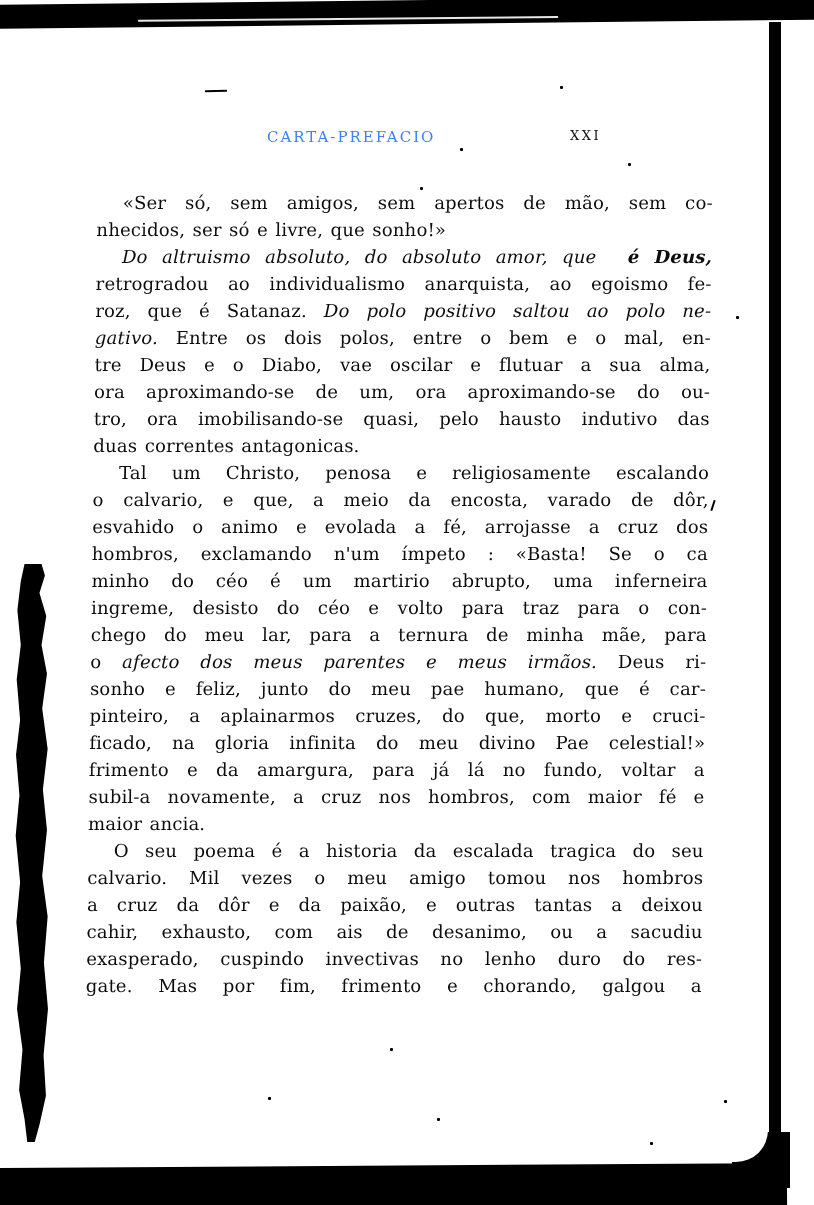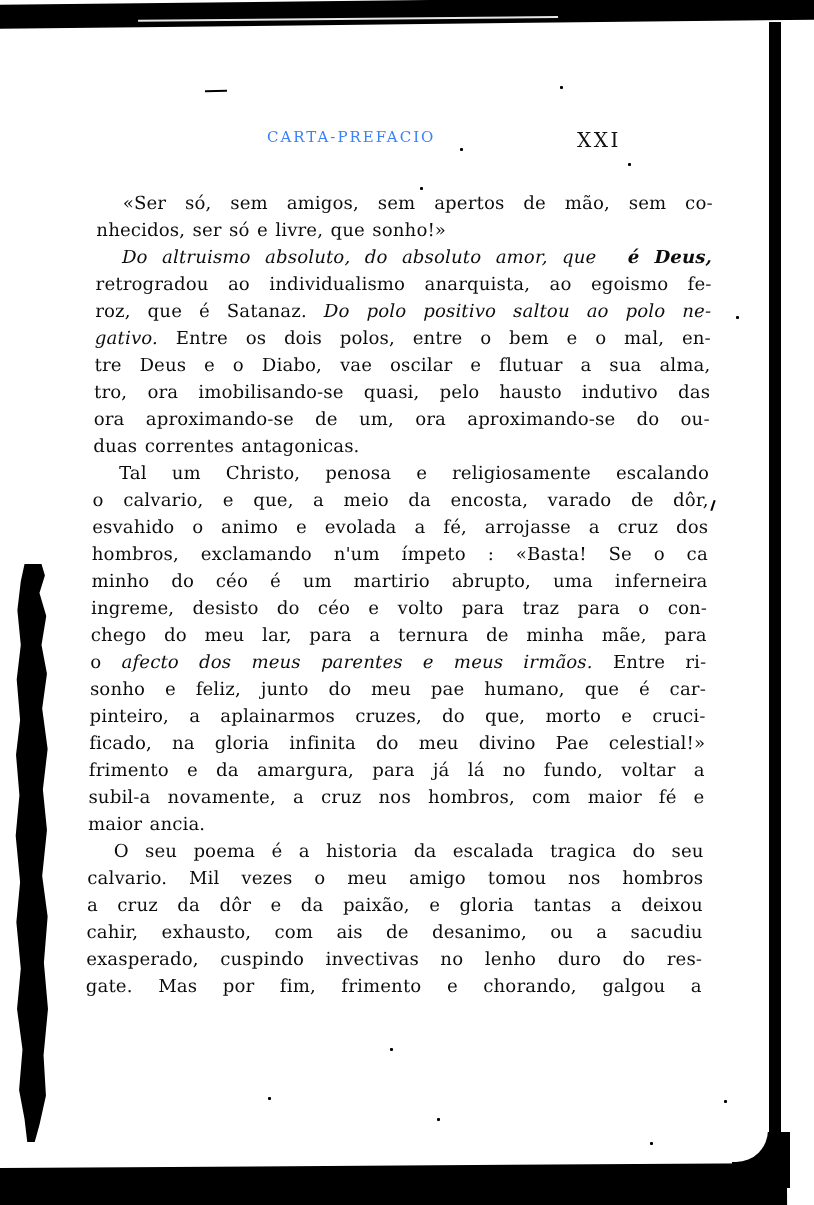--- a/index.html
+++ b/index.html
@@ -42,21 +42,21 @@
       15% 55%,2% 47%,13% 40%,3% 33%,15% 27%,5% 20%,17% 14%,7% 8%,17% 3%);
   }
 
   
   .running-title{
     position:absolute;left:267px;top:128px;
     font-size:15px;letter-spacing:2px;color:#3b82f6;
   }
   .folio{
     position:absolute;left:570px;top:128px;
-    font-size:20px;letter-spacing:2.5px;color:#111;margin-left:7px;
+    font-size:13px;letter-spacing:2.5px;color:#111;
   }
 
   
   .text-block{
     position:absolute;left:97px;top:189px;width:616px;
     transform:skewX(-0.8deg);transform-origin:top left;
     font-size:18px;line-height:27px;color:#0c0c0c;
     letter-spacing:.2px;word-spacing:1.5px;
   }
   .line{height:27px;text-align:justify;text-align-last:justify;}
@@ -79,40 +79,40 @@
   <div class="folio">XXI</div>
 
   <div class="text-block">
       <div class="line indent"><span>«Ser só, sem amigos, sem apertos de mão, sem co-</span></div>
       <div class="line last"><span>nhecidos, ser só e livre, que sonho!»</span></div>
       <div class="line indent"><span class="it">Do altruismo absoluto, do absoluto amor, que </span><span class="bi">é Deus,</span></div>
       <div class="line"><span>retrogradou ao individualismo anarquista, ao egoismo fe-</span></div>
       <div class="line"><span>roz, que é Satanaz. </span><span class="it">Do polo positivo saltou ao polo ne-</span></div>
       <div class="line"><span class="it">gativo.</span><span> Entre os dois polos, entre o bem e o mal, en-</span></div>
       <div class="line"><span>tre Deus e o Diabo, vae oscilar e flutuar a sua alma,</span></div>
+      <div class="line"><span>ora aproximando-se de um, ora aproximando-se do ou-</span></div>
       <div class="line"><span>tro, ora imobilisando-se quasi, pelo hausto indutivo das</span></div>
-      <div class="line"><span>ora aproximando-se de um, ora aproximando-se do ou-</span></div>
       <div class="line last"><span>duas correntes antagonicas.</span></div>
       <div class="line indent"><span>Tal um Christo, penosa e religiosamente escalando</span></div>
       <div class="line"><span>o calvario, e que, a meio da encosta, varado de dôr,</span></div>
       <div class="line"><span>esvahido o animo e evolada a fé, arrojasse a cruz dos</span></div>
       <div class="line"><span>hombros, exclamando n'um ímpeto : «Basta! Se o ca</span></div>
       <div class="line"><span>minho do céo é um martirio abrupto, uma inferneira</span></div>
       <div class="line"><span>ingreme, desisto do céo e volto para traz para o con-</span></div>
       <div class="line"><span>chego do meu lar, para a ternura de minha mãe, para</span></div>
-      <div class="line"><span>o </span><span class="it">afecto dos meus parentes e meus irmãos.</span><span> Entre ri-</span></div>
+      <div class="line"><span>o </span><span class="it">afecto dos meus parentes e meus irmãos.</span><span> Deus ri-</span></div>
       <div class="line"><span>sonho e feliz, junto do meu pae humano, que é car-</span></div>
       <div class="line"><span>pinteiro, a aplainarmos cruzes, do que, morto e cruci-</span></div>
       <div class="line"><span>ficado, na gloria infinita do meu divino Pae celestial!»</span></div>
       <div class="line"><span>frimento e da amargura, para já lá no fundo, voltar a</span></div>
       <div class="line"><span>subil-a novamente, a cruz nos hombros, com maior fé e</span></div>
       <div class="line last"><span>maior ancia.</span></div>
       <div class="line indent"><span>O seu poema é a historia da escalada tragica do seu</span></div>
       <div class="line"><span>calvario. Mil vezes o meu amigo tomou nos hombros</span></div>
-      <div class="line"><span>a cruz da dôr e da paixão, e gloria tantas a deixou</span></div>
+      <div class="line"><span>a cruz da dôr e da paixão, e outras tantas a deixou</span></div>
       <div class="line"><span>cahir, exhausto, com ais de desanimo, ou a sacudiu</span></div>
       <div class="line"><span>exasperado, cuspindo invectivas no lenho duro do res-</span></div>
       <div class="line"><span>gate. Mas por fim, frimento e chorando, galgou a</span></div>
     </div>
 
   <div class="top-bar"></div>
   <div class="corner-join"></div>
   <div class="corner-mask"></div>
   <div class="right-bar"></div>
   <div class="bottom-bar"></div>

